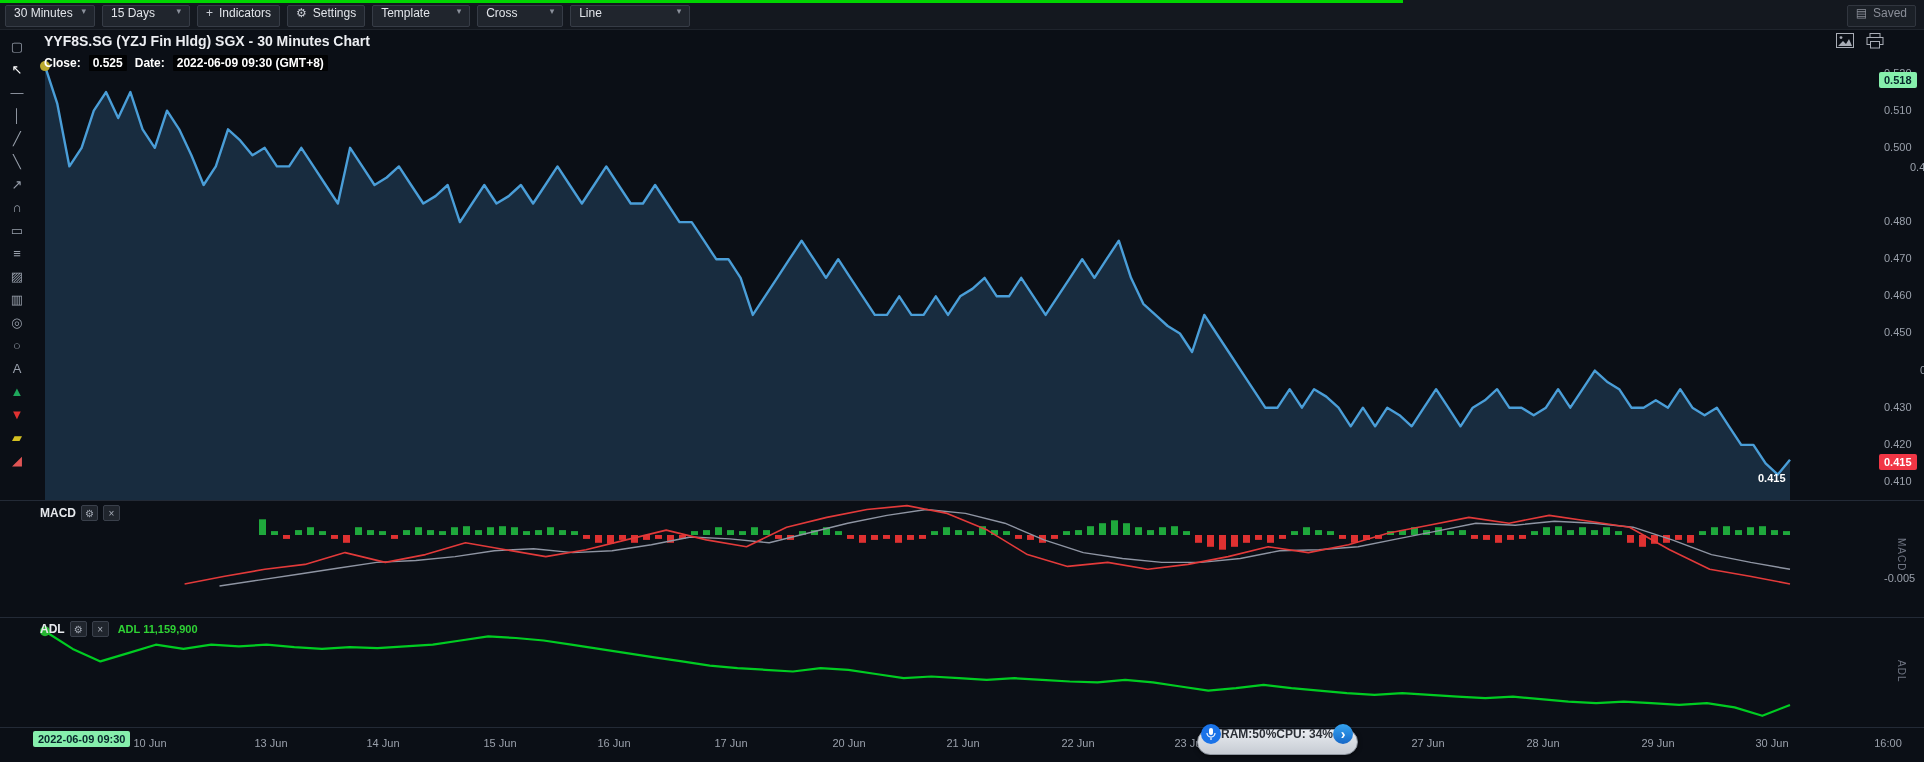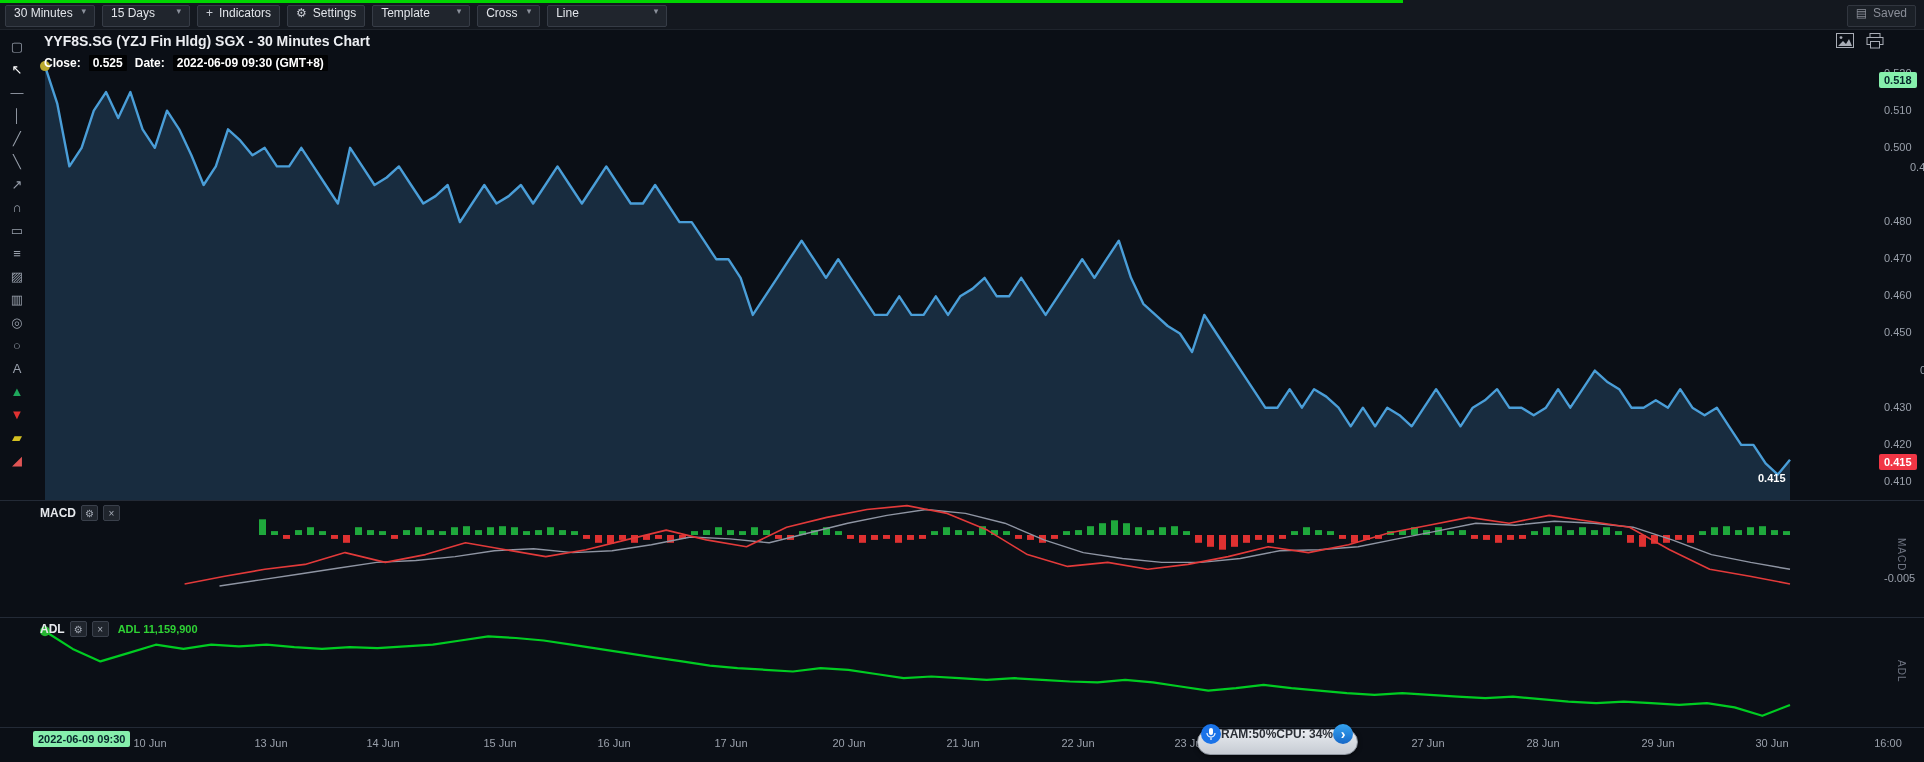--- a/index.html
+++ b/index.html
@@ -81,21 +81,21 @@
       <span>Indicators</span>
     </button>
     <button class="tb-btn">
       <span class="gear">⚙</span>
       <span>Settings</span>
     </button>
     <button class="tb-btn dd" style="width:98px">
       <span>Template</span>
       <span class="caret">▾</span>
     </button>
-    <button class="tb-btn dd" style="width:63px">
+    <button class="tb-btn dd" style="width:86px">
       <span>Cross</span>
       <span class="caret">▾</span>
     </button>
     <button class="tb-btn dd" style="width:120px">
       <span>Line</span>
       <span class="caret">▾</span>
     </button>
     <button class="tb-btn tb-saved">
       <span>▤</span>
       <span>Saved</span>

